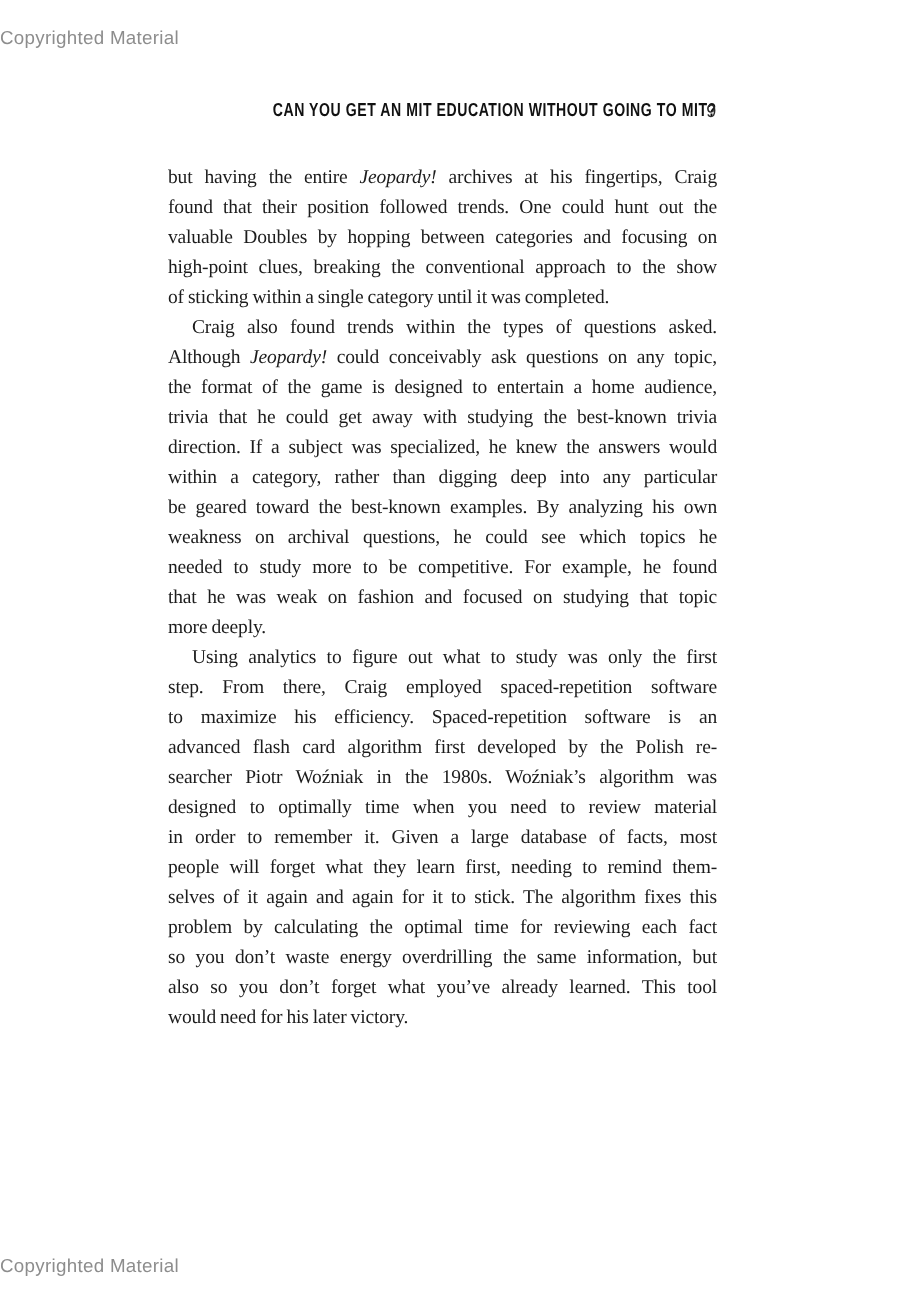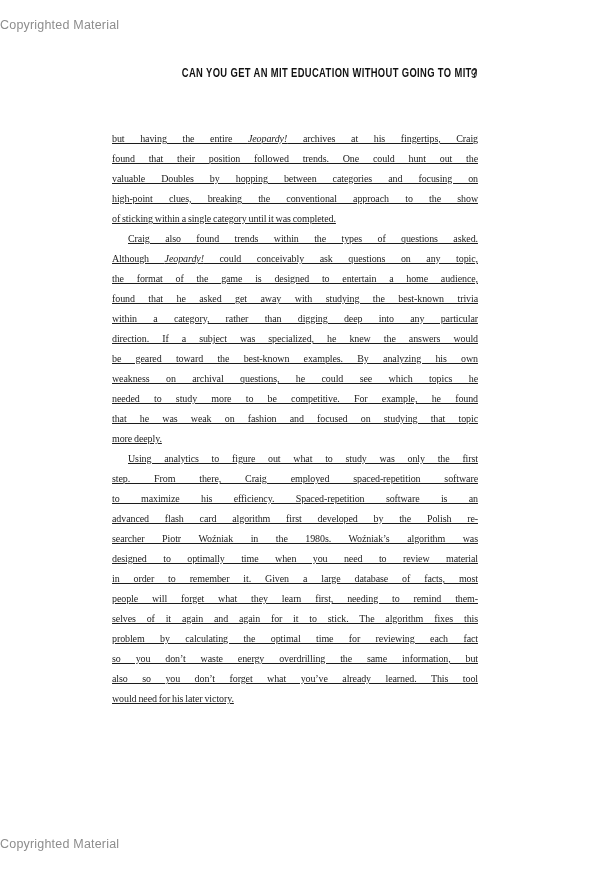--- a/index.html
+++ b/index.html
@@ -57,29 +57,28 @@
     top: 0.5px;
     font-weight: 400;
     font-size: 12px;
     letter-spacing: 0.5px;
     color: #2a2a2a;
   }
 
   .body-text {
     position: absolute;
     left: 112px;
-    top: 129px;
+    top: 108px;
     width: 366px;
     font-family: "Liberation Serif", serif;
-    font-size: 10px;
+    font-size: 13px;
     line-height: 20px;
     color: var(--body_text, #1c1c1c);
     word-spacing: -0.5px;
     letter-spacing: -0.1px;
-    text-decoration: underline;
   }
   .para { margin: 0; padding: 0; }
   .pline {
     text-align: justify;
     text-align-last: justify;
     height: 20px;
     overflow: visible;
     white-space: normal;
   }
   .pline.plast {
@@ -106,23 +105,23 @@
         <div class="pline">but having the entire <i>Jeopardy!</i> archives at his fingertips, Craig</div>
         <div class="pline">found that their position followed trends. One could hunt out the</div>
         <div class="pline">valuable Doubles by hopping between categories and focusing on</div>
         <div class="pline">high-point clues, breaking the conventional approach to the show</div>
         <div class="pline plast">of sticking within a single category until it was completed.</div>
       </div>
       <div class="para">
         <div class="pline pindent">Craig also found trends within the types of questions asked.</div>
         <div class="pline">Although <i>Jeopardy!</i> could conceivably ask questions on any topic,</div>
         <div class="pline">the format of the game is designed to entertain a home audience,</div>
-        <div class="pline">found that he asked get away with studying the best-known trivia</div>
+        <div class="pline">trivia that he could get away with studying the best-known trivia</div>
+        <div class="pline">direction. If a subject was specialized, he knew the answers would</div>
         <div class="pline">within a category, rather than digging deep into any particular</div>
-        <div class="pline">direction. If a subject was specialized, he knew the answers would</div>
         <div class="pline">be geared toward the best-known examples. By analyzing his own</div>
         <div class="pline">weakness on archival questions, he could see which topics he</div>
         <div class="pline">needed to study more to be competitive. For example, he found</div>
         <div class="pline">that he was weak on fashion and focused on studying that topic</div>
         <div class="pline plast">more deeply.</div>
       </div>
       <div class="para">
         <div class="pline pindent">Using analytics to figure out what to study was only the first</div>
         <div class="pline">step. From there, Craig employed spaced-repetition software</div>
         <div class="pline">to maximize his efficiency. Spaced-repetition software is an</div>

